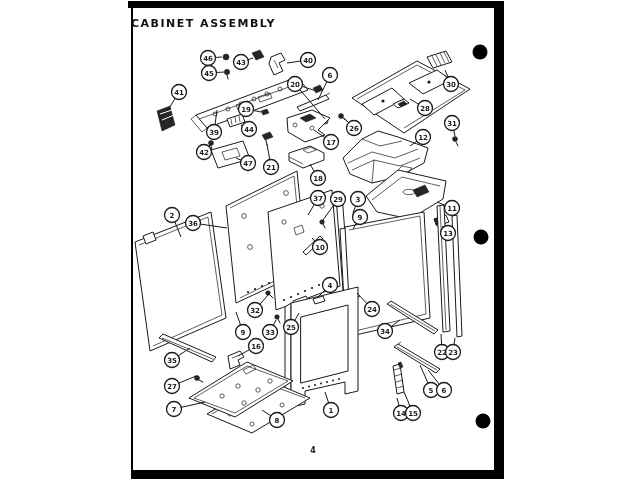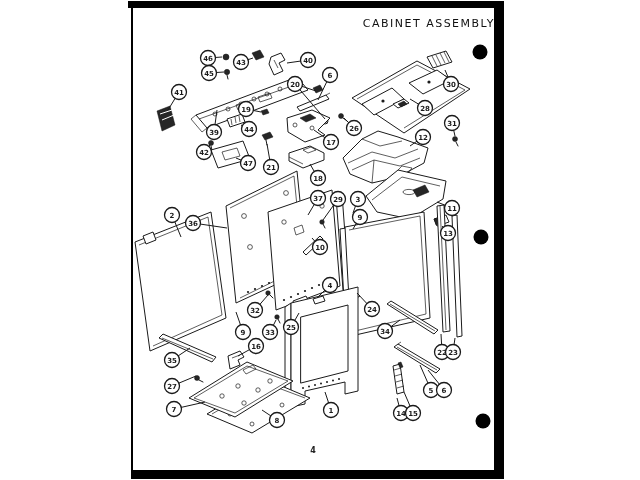--- a/index.html
+++ b/index.html
@@ -1,19 +1,19 @@
 <!DOCTYPE html>
 <html><head>
 <meta charset="utf-8">
 <style>
   html,body{margin:0;padding:0;background:#fff;}
   body{width:640px;height:480px;position:relative;overflow:hidden;
        font-family:"DejaVu Sans",sans-serif;color:#1a1a1a;}
-  .page-title{position:absolute;left:131px;top:17px;width:364px;text-align:right;
-       font-size:11px;font-weight:normal;letter-spacing:1.5px;color:#111;}
+  .page-title{position:absolute;left:131px;top:17px;width:364px;text-align:left;
+       font-size:11px;font-weight:bold;letter-spacing:1.5px;color:#111;}
   .page-num{position:absolute;left:131px;top:446px;width:364px;text-align:center;
        font-size:8px;font-weight:bold;color:#222;}
   svg{position:absolute;left:0;top:0;}
   svg text{font-family:"DejaVu Sans",sans-serif;}
   .ln{stroke:#1a1a1a;fill:none;stroke-width:1;stroke-linejoin:round;stroke-linecap:round;}
   .th{stroke:#1a1a1a;fill:none;stroke-width:.7;stroke-linejoin:round;}
   .fw{fill:#ffffff;stroke:#1a1a1a;stroke-width:1;stroke-linejoin:round;}
   .fd{fill:#262626;stroke:#111;stroke-width:.5;}
   .dot{fill:#1a1a1a;stroke:none;}
   .wln{stroke:#ffffff;stroke-width:1;fill:none;}

